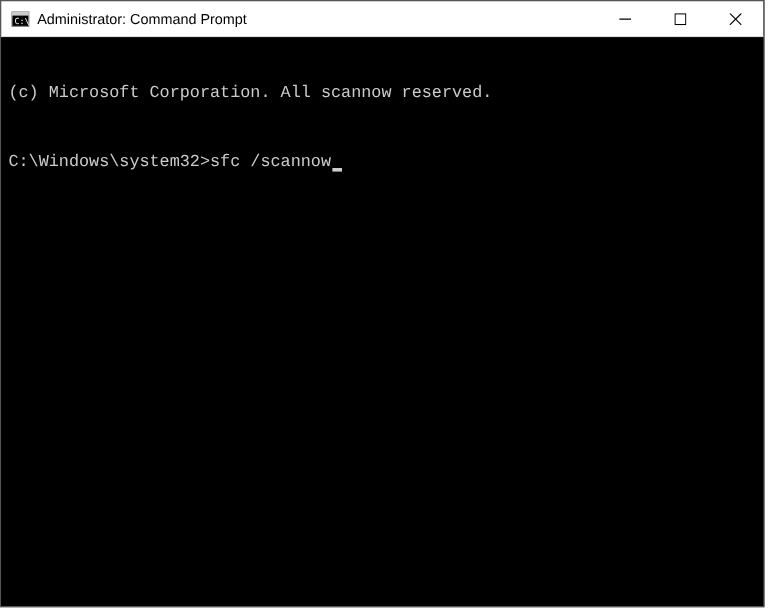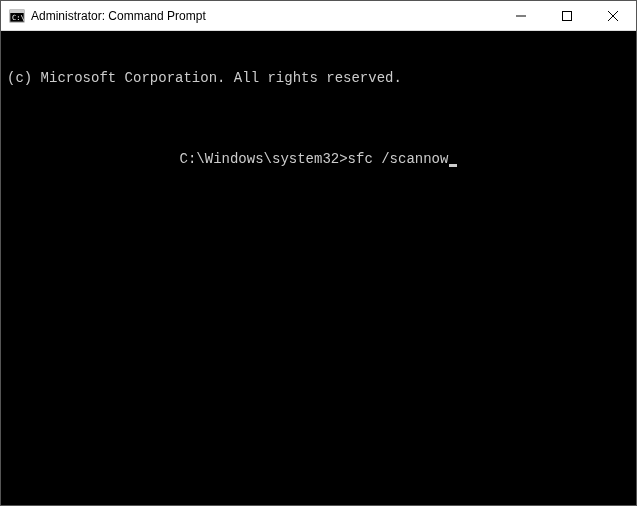--- a/index.html
+++ b/index.html
@@ -77,22 +77,21 @@
       font-size: 14px;
       line-height: 1.25;
       color: #ccc;
       overflow: hidden;
       white-space: pre;
     }
     .term-line {
       display: block;
     }
     .prompt-line {
-      margin-top: 28px;
-      text-align: center;
+      margin-top: 4px;
     }
     .cursor {
       display: inline-block;
       width: 8px;
       height: 3px;
       background: #ccc;
       vertical-align: bottom;
       margin-bottom: 1px;
       margin-left: 1px;
     }
@@ -123,16 +122,16 @@
       </button>
       <button class="win-btn close">
         <svg viewBox="0 0 10 10">
             <line x1="0" y1="0" x2="10" y2="10"></line>
             <line x1="10" y1="0" x2="0" y2="10"></line>
           </svg>
       </button>
     </div>
   </div>
   <div class="terminal">
-    <span class="term-line">(c) Microsoft Corporation. All rights reserved.</span>
+    <span class="term-line">(c) Microsoft Corporation. All scannow reserved.</span>
     <span class="term-line prompt-line"><span>C:\Windows\system32&gt;</span><span>sfc /scannow</span><span class="cursor"></span></span>
   </div>
 </div>
 
 </body></html>

